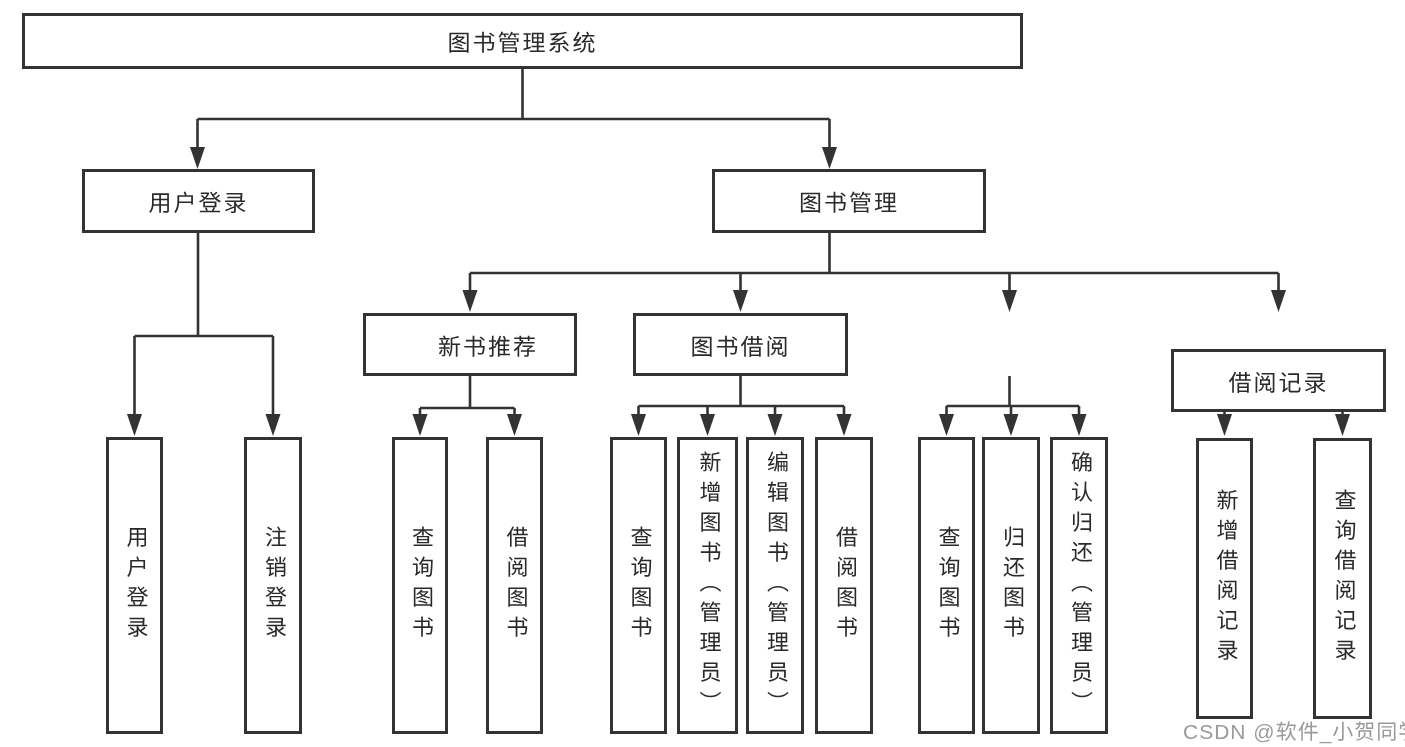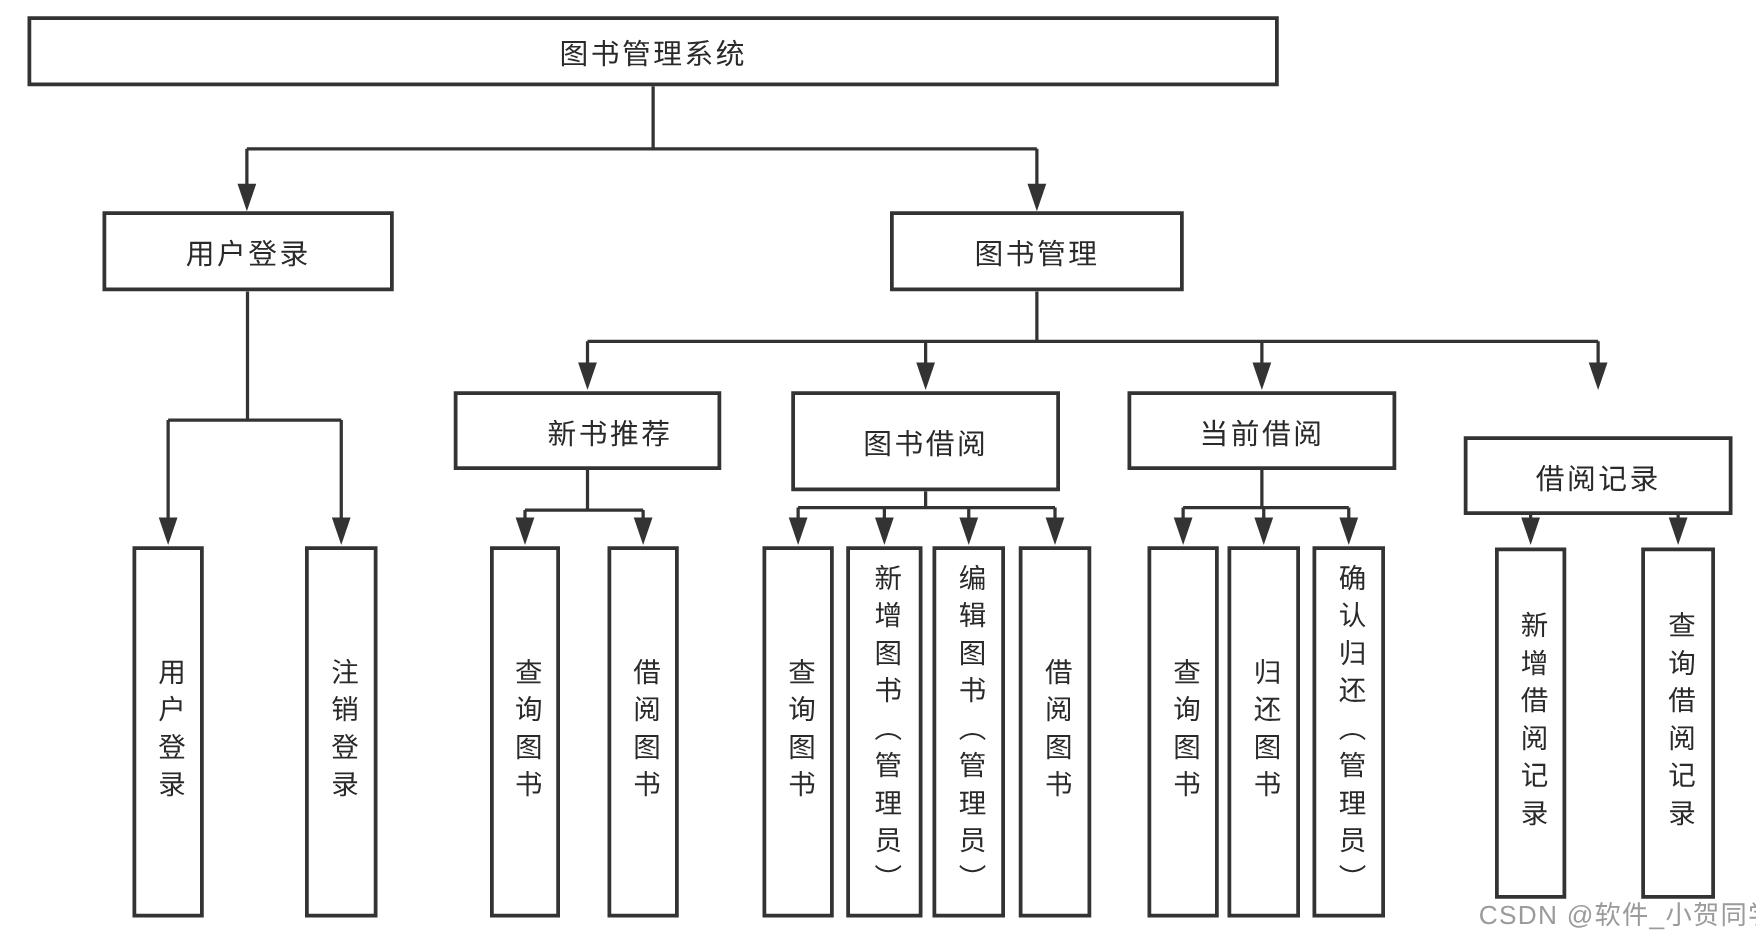--- a/index.html
+++ b/index.html
@@ -117,32 +117,29 @@
     </g>
   </svg>
 
   <div class="box" style="left:22px; top:13px; width:1001px; height:56px;">
     <span>图书管理系统</span>
   </div>
 
   <div class="box" style="left:82px; top:169px; width:233px; height:64px;">
     <span>用户登录</span>
   </div>
-  <div class="box" style="left:712px; top:169px; width:235px; height:64px;">
+  <div class="box" style="left:712px; top:169px; width:274px; height:64px;">
     <span>图书管理</span>
   </div>
 
   <div class="box" style="left:363px; top:313px; width:214px; height:63px;padding-left:36px;">
     <span>新书推荐</span>
   </div>
-  <div class="box" style="left:633px; top:313px; width:215px; height:80px;">
+  <div class="box" style="left:633px; top:313px; width:215px; height:63px;">
     <span>图书借阅</span>
-  </div>
-  <div class="box" style="left:902px; top:313px; width:215px; height:63px;">
-    <span>当前借阅</span>
   </div>
   <div class="box" style="left:1171px; top:313px; width:215px; height:63px;margin-top:36px;">
     <span>借阅记录</span>
   </div>
 
   <div class="box vbox" style="left:106px; top:437px; width:57px; height:297px;">
     <span class="vtext">用户登录</span>
   </div>
   <div class="box vbox" style="left:244px; top:437px; width:58px; height:297px;">
     <span class="vtext">注销登录</span>

